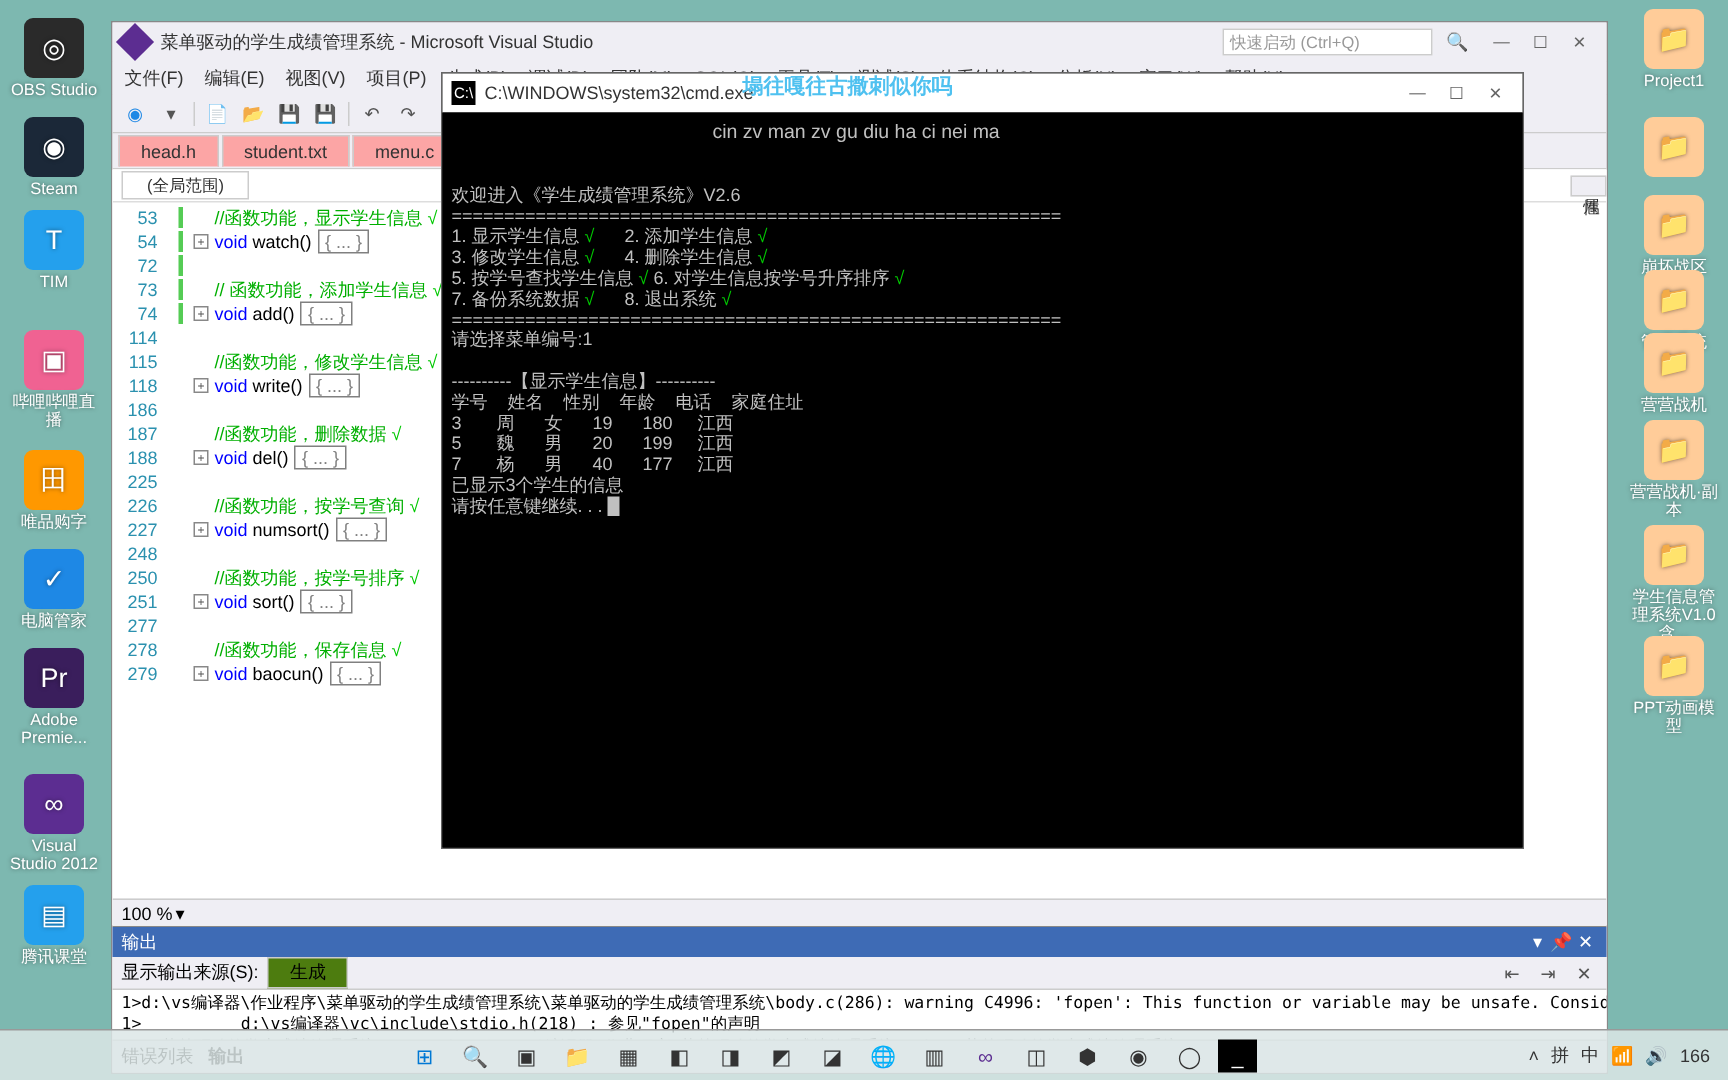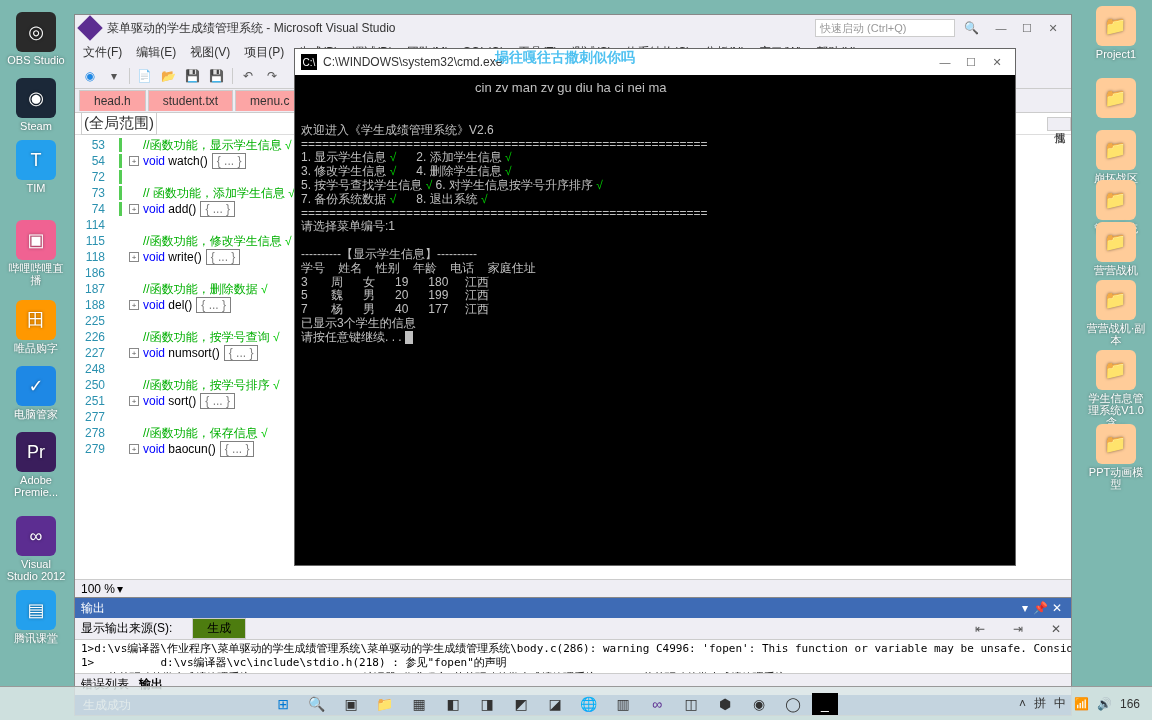--- a/index.html
+++ b/index.html
@@ -16,37 +16,37 @@
 .win-btn{width:24px;height:18px;display:flex;align-items:center;justify-content:center;color:#666;font-size:11px}
 .vs-menu{height:22px;background:#efeef4;display:flex;align-items:center;padding:0 8px;gap:14px;color:#333;font-size:12px}
 .vs-toolbar{height:26px;background:#efeef4;border-bottom:1px solid #ccc;display:flex;align-items:center;padding:0 6px;gap:6px}
 .tb-btn{width:18px;height:18px;display:flex;align-items:center;justify-content:center;color:#555;font-size:12px}
 .tb-sep{width:1px;height:16px;background:#ccc}
 .vs-tabs{height:24px;background:#efeef4;display:flex;align-items:center;padding:0 4px;gap:0;border-bottom:1px solid #ccc}
 .vs-tab{padding:3px 14px;font-size:12px;color:#333;background:#fca5a5;border:1px solid #ccc;border-bottom:none;margin-right:2px}
 .vs-body{flex:1;display:flex;background:#fff;position:relative}
 .code-area{flex:1;background:#fff;position:relative;overflow:hidden}
 .dropdown-bar{height:22px;background:#fff;border-bottom:1px solid #ddd;display:flex;align-items:center;padding:0 6px}
-.dropdown{border:1px solid #ccc;padding:1px 2px;font-size:15px;color:#333}
+.dropdown{border:1px solid #ccc;padding:1px 16px;font-size:11px;color:#333}
 .code-lines{padding:2px 0;font-family:Consolas,monospace;font-size:12px}
 .code-line{display:flex;height:16px;align-items:center}
 .line-num{width:38px;text-align:right;color:#2b91af;padding-right:8px}
 .gutter{width:14px;display:flex;align-items:center;justify-content:center}
 .fold{width:10px;height:10px;border:1px solid #888;font-size:8px;display:flex;align-items:center;justify-content:center;color:#555}
 .marker{width:3px;height:14px;background:#5c5}
 .code-text{padding-left:2px}
 .comment{color:#00af00}
 .keyword{color:#00f}
 .collapsed-box{border:1px solid #808080;padding:0 4px;color:#808080;margin-left:4px}
 .zoom-bar{position:absolute;bottom:0;left:0;right:0;height:18px;background:#efeef4;border-top:1px solid #ccc;display:flex;align-items:center;padding:0 6px;font-size:11px}
 .output-panel{height:98px;background:#fff;border-top:1px solid #888;display:flex;flex-direction:column}
 .output-title{height:20px;background:#3e6bb5;color:#fff;display:flex;align-items:center;padding:0 6px;font-size:11px}
 .output-title .spacer{flex:1}
 .output-title .btn{width:16px;text-align:center}
-.output-toolbar{height:22px;background:#efeef4;display:flex;align-items:center;padding:0 6px;gap:20px;font-size:11px;border-bottom:1px solid #ccc}
+.output-toolbar{height:22px;background:#efeef4;display:flex;align-items:center;padding:0 6px;gap:6px;font-size:11px;border-bottom:1px solid #ccc}
 .output-select{border:1px solid #ccc;padding:1px 14px;background:#4d7c0f}
 .output-content{flex:1;background:#fff;font-family:Consolas,monospace;font-size:11px;padding:2px 6px;line-height:1.3;overflow:hidden;white-space:pre}
 .bottom-tabs{height:22px;background:#efeef4;border-top:1px solid #ccc;display:flex;align-items:center;padding:0 6px;gap:10px;font-size:11px}
 .status-bar{height:20px;background:#3e6bb5;color:#fff;display:flex;align-items:center;padding:0 8px;font-size:11px}
 .side-tabs{position:absolute;right:0;top:0;width:24px;display:flex;flex-direction:column;gap:2px;padding-top:4px}
 .side-tab{writing-mode:vertical-rl;background:#efeef4;border:1px solid #ccc;padding:6px 3px;font-size:11px;color:#333}
 .cmd-window{position:absolute;left:294px;top:48px;width:722px;height:518px;background:#000;border:1px solid #666;display:flex;flex-direction:column;z-index:10}
 .cmd-title{height:26px;background:#fff;display:flex;align-items:center;padding:0 6px;gap:6px}
 .cmd-icon{width:16px;height:16px;background:#000;color:#fff;font-size:10px;display:flex;align-items:center;justify-content:center}
 .cmd-title-text{flex:1;font-size:12px;color:#333}
@@ -289,23 +289,20 @@
       <span class="tb-btn">✕</span>
     </div>
     <div class="output-content">1&gt;d:\vs编译器\作业程序\菜单驱动的学生成绩管理系统\菜单驱动的学生成绩管理系统\body.c(286): warning C4996: 'fopen': This function or variable may be unsafe. Consider using fopen_s inst
 1&gt;          d:\vs编译器\vc\include\stdio.h(218) : 参见"fopen"的声明
 1&gt;  菜单驱动的学生成绩管理系统.vcxproj -&gt; D:\VS编译器\作业程序\菜单驱动的学生成绩管理系统\Debug\菜单驱动的学生成绩管理系统.exe
 ========== 生成: 成功 1 个，失败 0 个，最新 0 个，跳过 0 个 ==========</div>
     <div class="bottom-tabs">
       <span>错误列表</span>
       <span style="font-weight:bold">输出</span>
     </div>
-  </div>
-  <div class="status-bar">
-    <span>生成成功</span>
   </div>
 </div>
 
 <div class="cmd-window">
   <div class="cmd-title">
     <div class="cmd-icon">C:\</div>
     <div class="cmd-title-text">C:\WINDOWS\system32\cmd.exe</div>
     <div class="cmd-overlay">塌往嘎往古撒刺似你吗</div>
     <div class="win-controls">
       <div class="win-btn">—</div>

